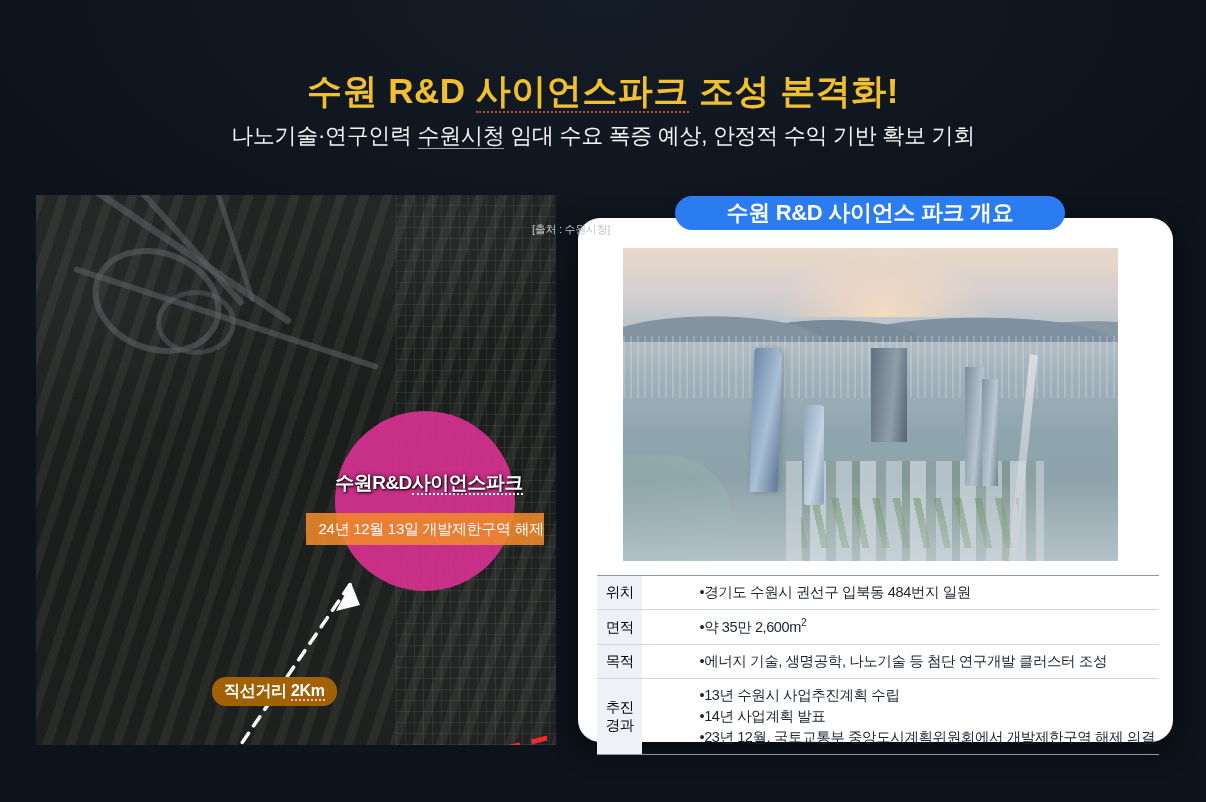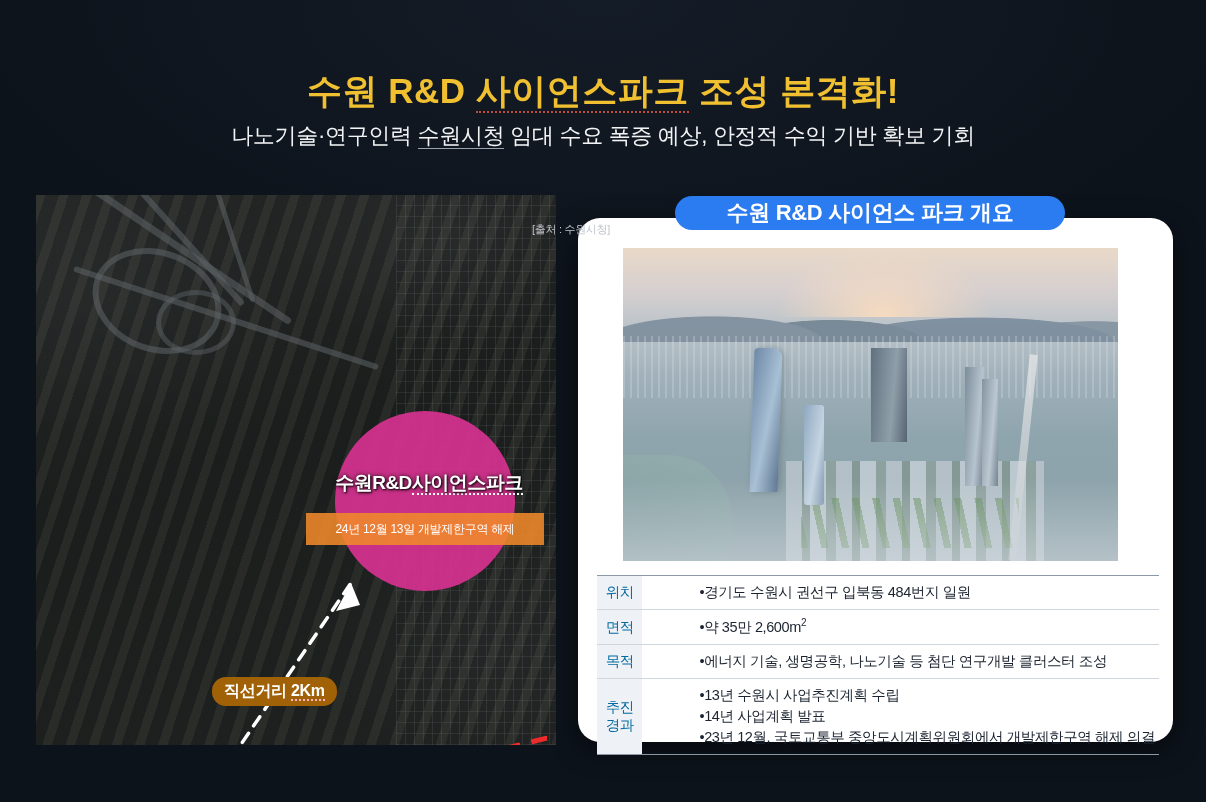--- a/index.html
+++ b/index.html
@@ -73,22 +73,22 @@
   .park-label{
     position:absolute;left:278px;top:275px;width:230px;text-align:center;
     font-size:19px;font-weight:bold;color:#ffffff;
     text-shadow:0 0 4px rgba(0,0,0,.85),1px 1px 2px rgba(0,0,0,.9);
     letter-spacing:-0.5px;
   }
   .park-label .spell3{border-bottom:2px dotted #ffffff;}
   .orange-banner{
     position:absolute;left:270px;top:318px;width:238px;height:32px;
     background:rgba(240,137,42,.88);
-    display:flex;align-items:center;justify-content:center;
-    font-size:12px;color:#ffffff;letter-spacing:-0.3px;white-space:nowrap;
+    display:flex;align-items:center;justify-content:flex-end;
+    font-size:15px;color:#ffffff;letter-spacing:-0.3px;white-space:nowrap;
   }
 
   .dist-pill{
     position:absolute;left:176px;top:482px;
     background:#a16207;color:#fff;font-size:16px;font-weight:bold;
     padding:4px 12px;border-radius:14px;letter-spacing:-0.3px;
   }
   .dist-pill .spell4{border-bottom:2px dotted #f7b3bf;}
 
   .dashed-arrow{position:absolute;left:110px;top:380px;width:230px;height:260px;}
@@ -165,21 +165,21 @@
   .tbl{position:absolute;left:597px;top:575px;width:562px;}
   .tbl table{border-collapse:collapse;width:100%;}
   .tbl td{
     border-bottom:1px solid #cfd6de;
     font-size:14.5px;color:#1b2430;letter-spacing:-0.4px;
     padding:6px 4px;vertical-align:middle;
   }
   .tbl tr:first-child td{border-top:1px solid #8d98a6;}
   .tbl tr:last-child td{border-bottom:1px solid #8d98a6;}
   .tbl td.k{
-    width:62px;background:#eef1f6;color:#0369a1;text-align:center;
+    width:62px;background:#eef1f6;color:#000000;text-align:center;
     font-size:14.5px;line-height:1.25;white-space:pre-line;font-weight:normal;margin-top:12px;
   }
   .tbl td.v{padding-left:12px;line-height:1.45;}
   .tbl td.v div{white-space:nowrap;margin-left:45px;}
   .sup{font-size:10px;vertical-align:super;}
 </style>
 </head>
 <body>
 
 <div class="page">

